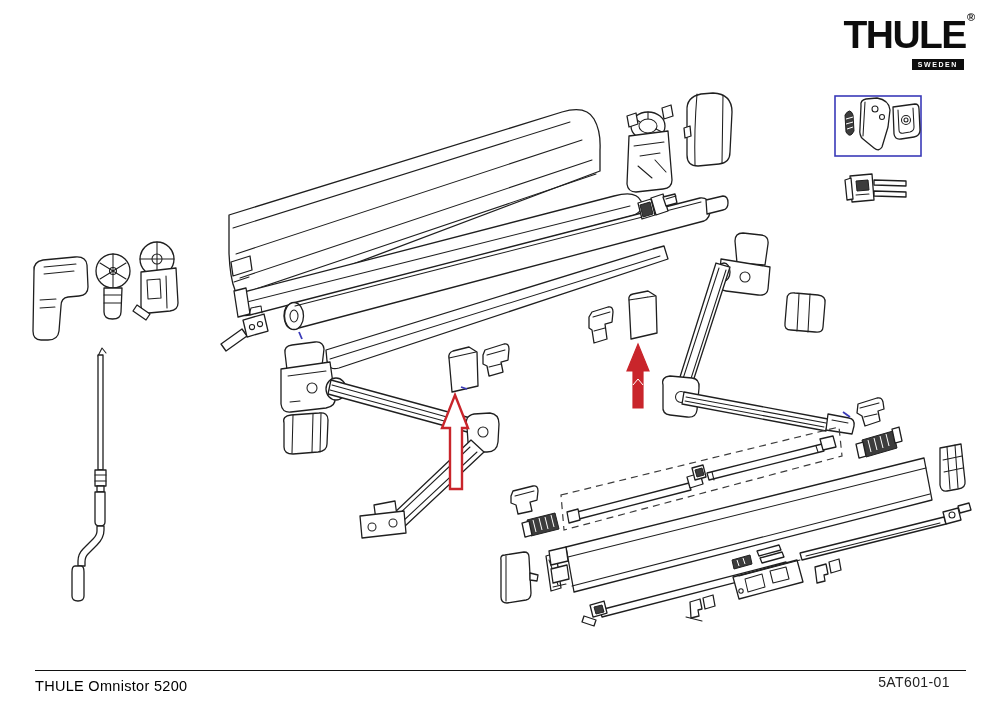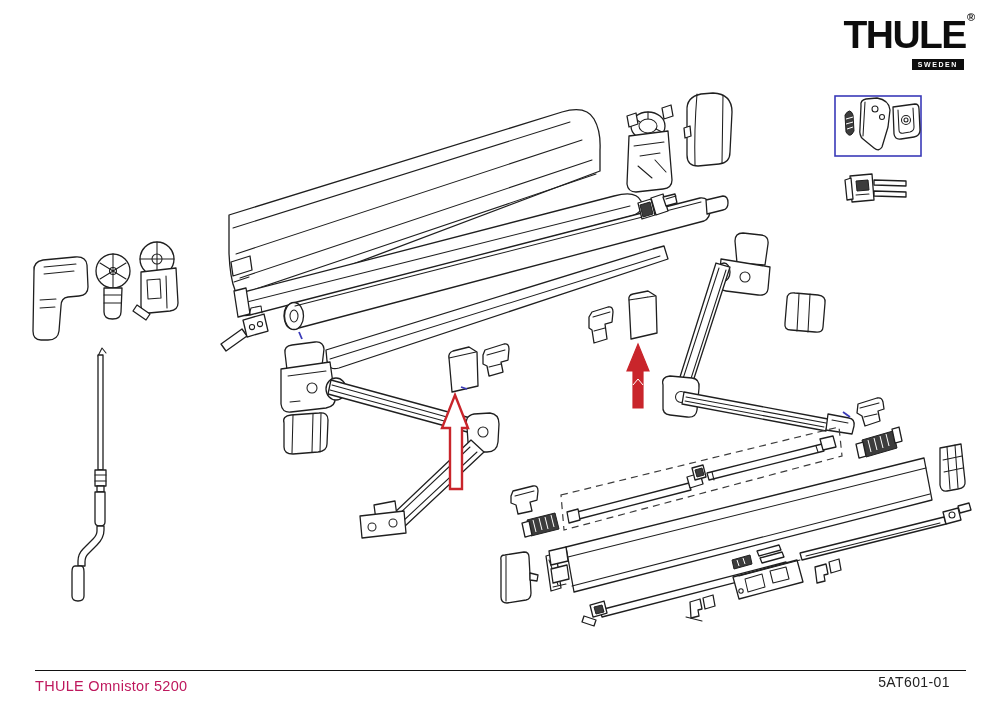--- a/index.html
+++ b/index.html
@@ -6,21 +6,21 @@
   .canvas{position:relative;width:1000px;height:710px;background:var(--background,#ffffff);
           font-family:"Liberation Sans", sans-serif;overflow:hidden;}
   
   .logo{position:absolute;top:15px;right:26px;text-align:right;color:#0d0d0d;line-height:1;}
   .logo-text{font-size:39px;font-weight:900;letter-spacing:-1.5px;margin-top:22px;}
   .logo-reg{font-size:11px;font-weight:700;vertical-align:top;position:relative;top:-3px;left:1px;}
   .logo-sweden{display:inline-block;background:#0d0d0d;color:#fff;font-size:7px;font-weight:700;
                letter-spacing:1.6px;padding:2px 6px;margin-top:2px;margin-right:10px;}
   
   .footer-rule{position:absolute;left:35px;width:931px;top:670px;border-top:1.5px solid #111;}
-  .footer-title{position:absolute;left:35px;top:678px;font-size:14.5px;color:#be185d;letter-spacing:.3px;}
+  .footer-title{position:absolute;left:35px;top:678px;font-size:14.5px;color:#000000;letter-spacing:.3px;}
   .doc-number{position:absolute;right:50px;top:674px;font-size:14px;color:#222;letter-spacing:.4px;}
   
   svg.diagram{position:absolute;left:0;top:0;}
   .p{fill:#fff;stroke:var(--ink,#1f1f1f);stroke-width:1.3;stroke-linejoin:round;stroke-linecap:round;}
   .l{fill:none;stroke:var(--ink,#1f1f1f);stroke-width:1.05;stroke-linejoin:round;stroke-linecap:round;}
   .d{fill:#3c3c3c;stroke:var(--ink,#1f1f1f);stroke-width:1;}
   .wl{fill:none;stroke:#fff;stroke-width:1;}
   .blue-tick{stroke:var(--callout-blue,#3a3ab8);stroke-width:1.8;}
   .arrow-outline{fill:#fff;stroke:var(--arrow-red,#c9252b);stroke-width:2.4;stroke-linejoin:miter;}
   .arrow-solid{fill:var(--arrow-red,#c9252b);stroke:var(--arrow-red,#c9252b);stroke-width:1.2;}

